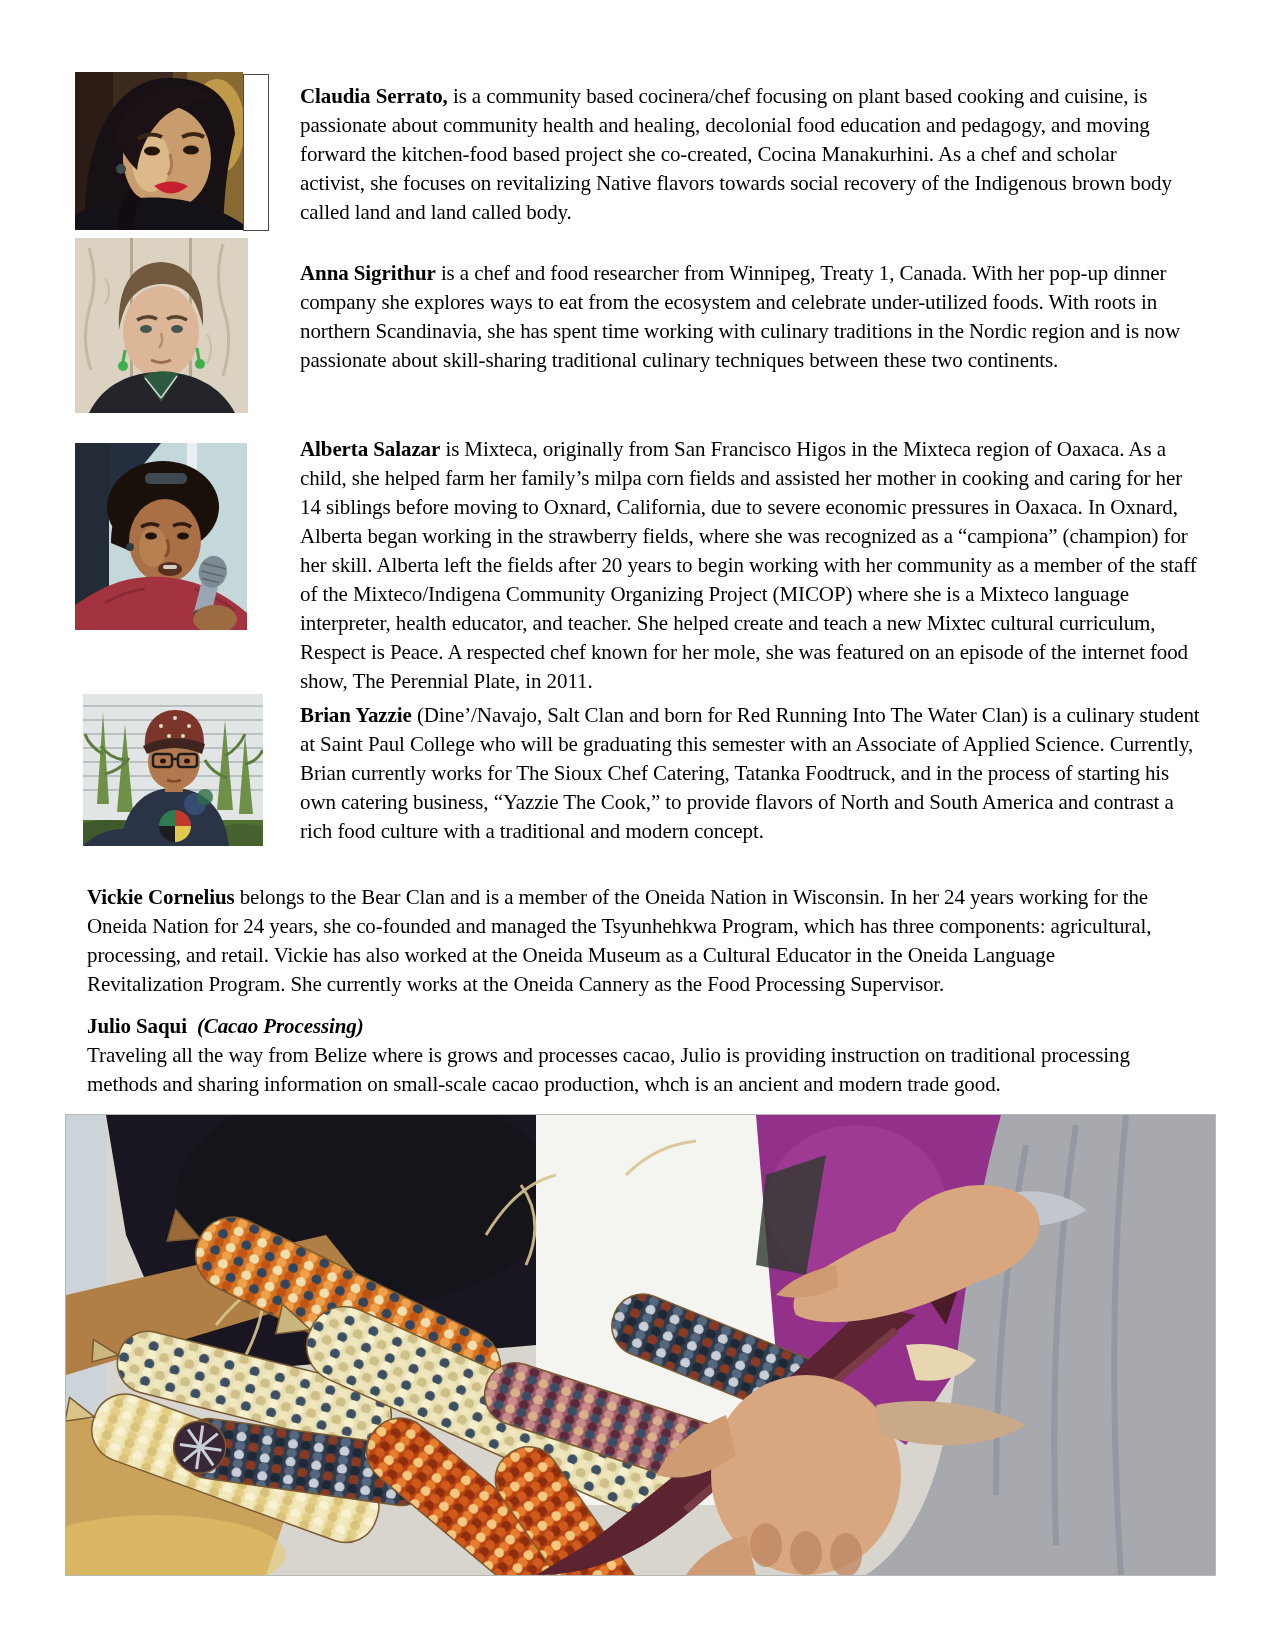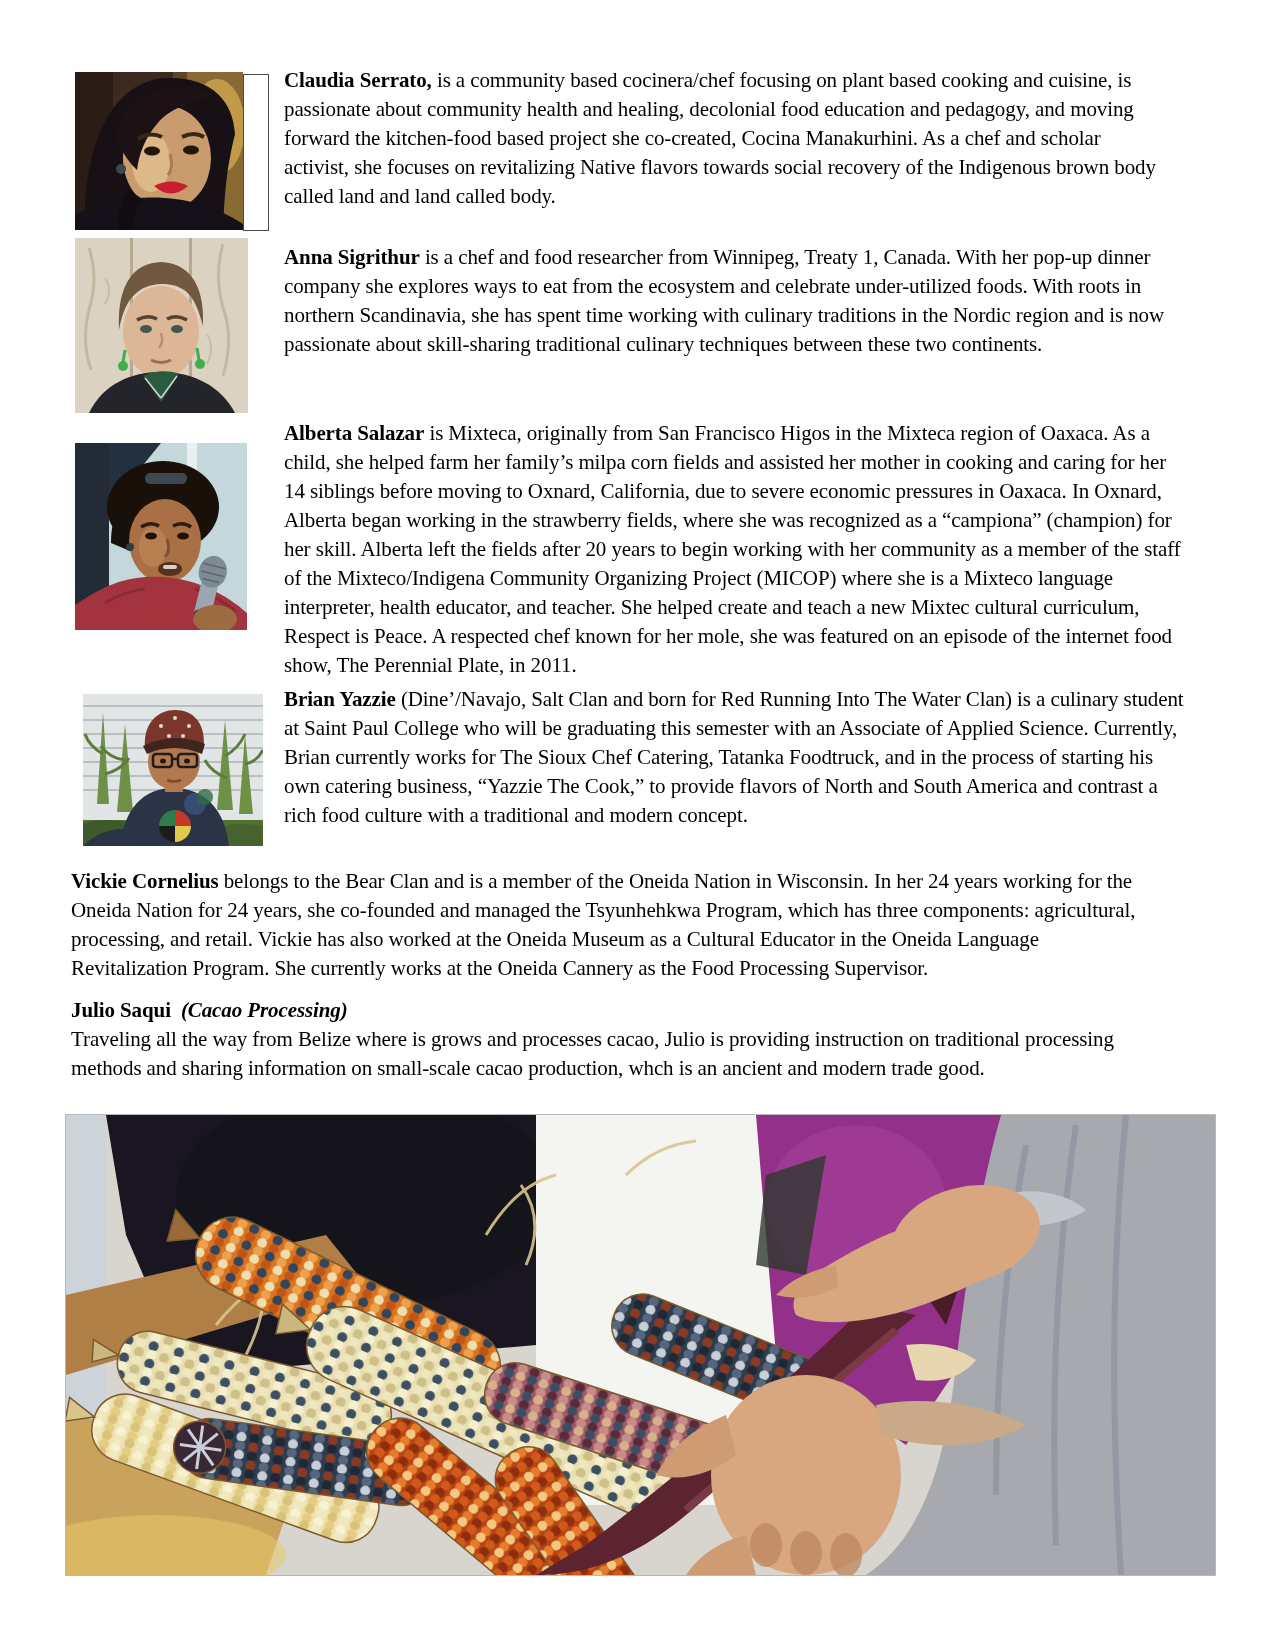--- a/index.html
+++ b/index.html
@@ -1,20 +1,20 @@
 <!DOCTYPE html>
 <html><head>
 <meta charset="utf-8">
 <style>
   html,body{margin:0;padding:0;background:#ffffff;}
   .page{
     position:relative;width:1275px;height:1651px;background:#ffffff;
     font-family:"Liberation Serif","DejaVu Serif",serif;color:#000;overflow:hidden;
   }
-  .bio{position:absolute;margin:0;font-size:21px;line-height:29px;letter-spacing:-0.1px;}
+  .bio{position:absolute;margin:16px;font-size:21px;line-height:29px;letter-spacing:-0.1px;}
   .bio b{font-weight:bold;}
   .qualifier{font-style:italic;font-weight:bold;margin-left:10px;}
   .photo{position:absolute;display:block;}
   .frame-blank{position:absolute;background:#ffffff;border:1px solid #4a4a4a;}
   .corn-border{outline:1px solid #b8b8b8;}
 </style>
 </head>
 <body>
 
 <div class="page">

